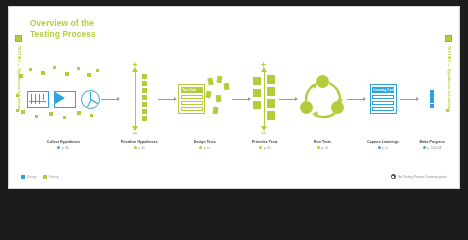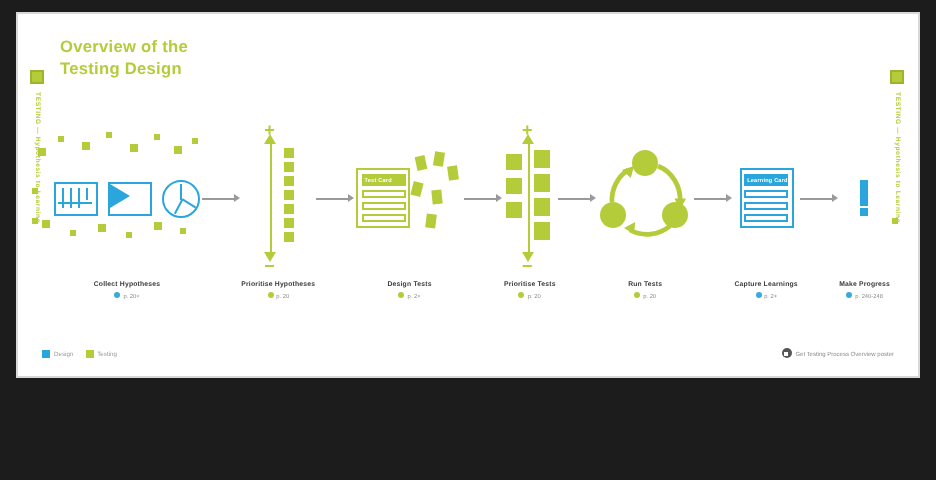--- a/index.html
+++ b/index.html
@@ -266,21 +266,21 @@
     width: 2px; height: 2px; background: #fff;
   }
   .attrib-tx { font-size: 3px; color: #8a8a8a; white-space: nowrap; }
 </style>
 </head>
 <body>
 
 <div class="frame">
 
   <div class="title">Overview of the
-Testing Design</div>
+Testing Process</div>
 
   <div class="edge left">
     <div class="edge-marker"></div>
     <div class="edge-text">TESTING — Hypothesis to Learning</div>
     <div class="edge-dot"></div>
   </div>
 
   <div class="edge right">
     <div class="edge-marker"></div>
     <div class="edge-text">TESTING — Hypothesis to Learning</div>

